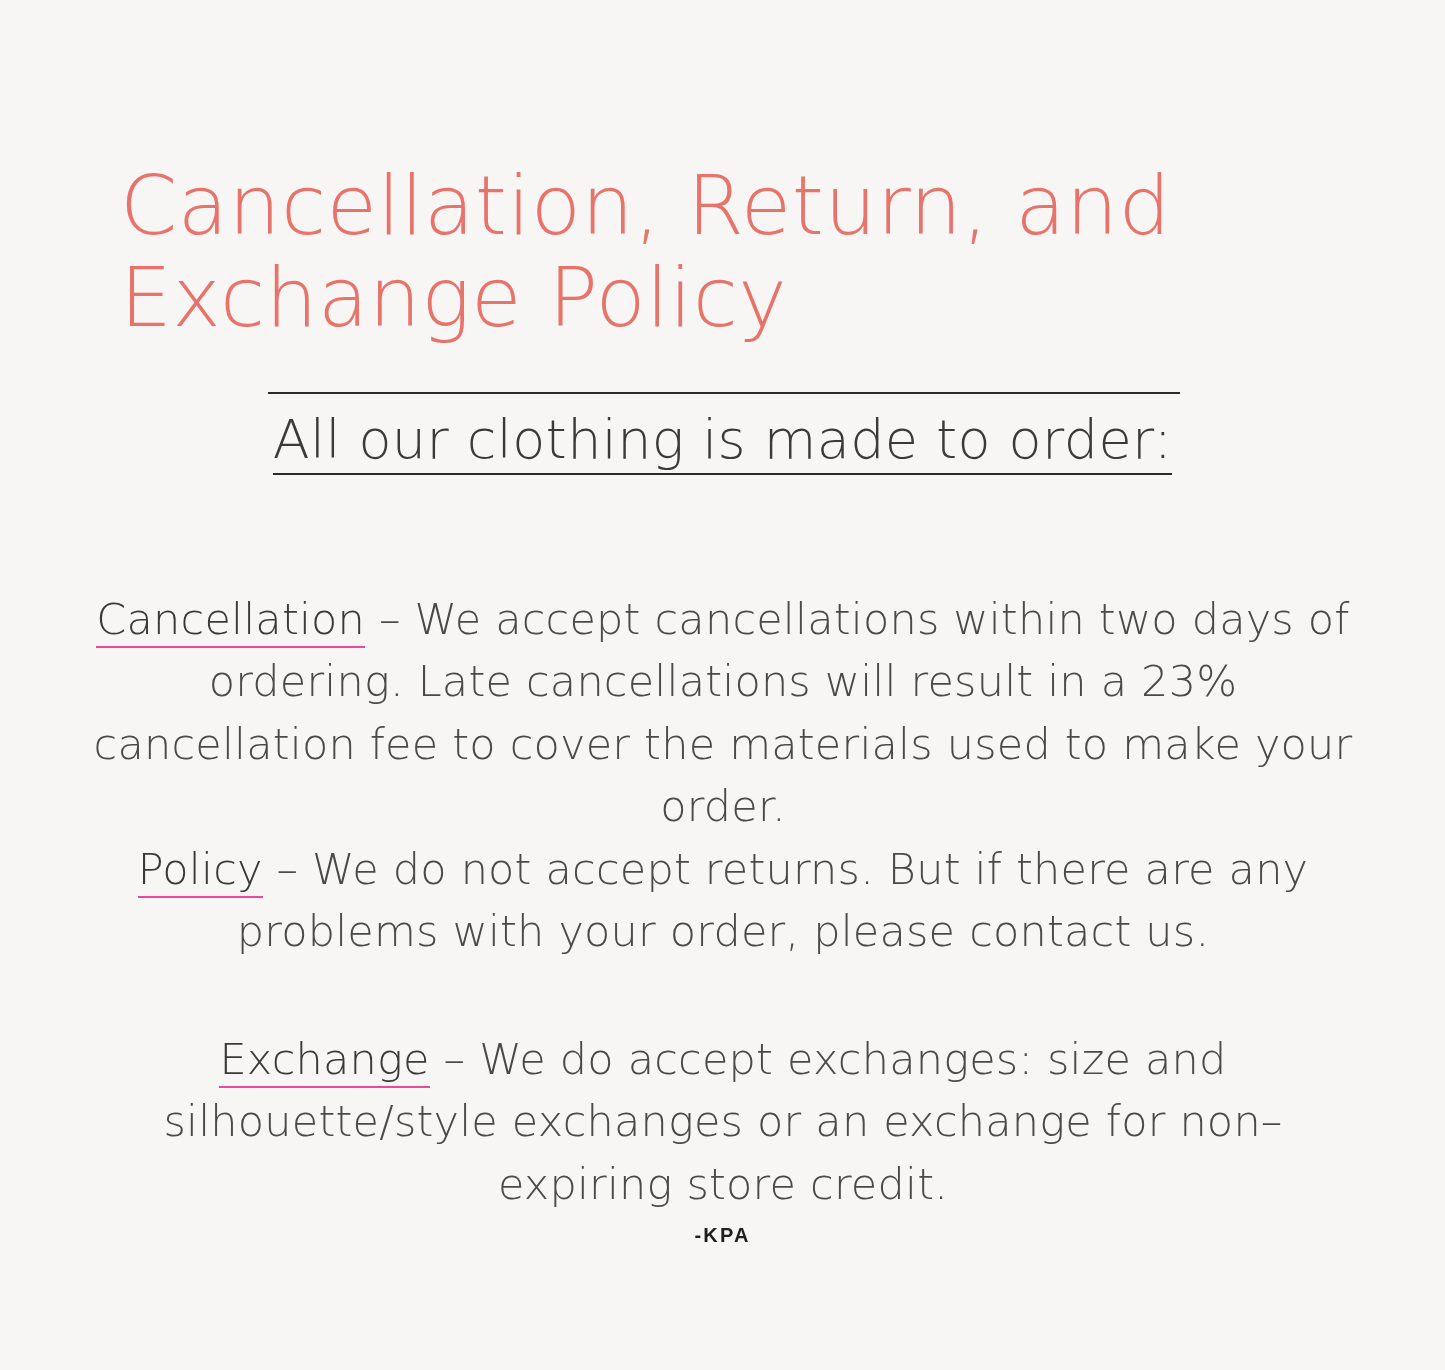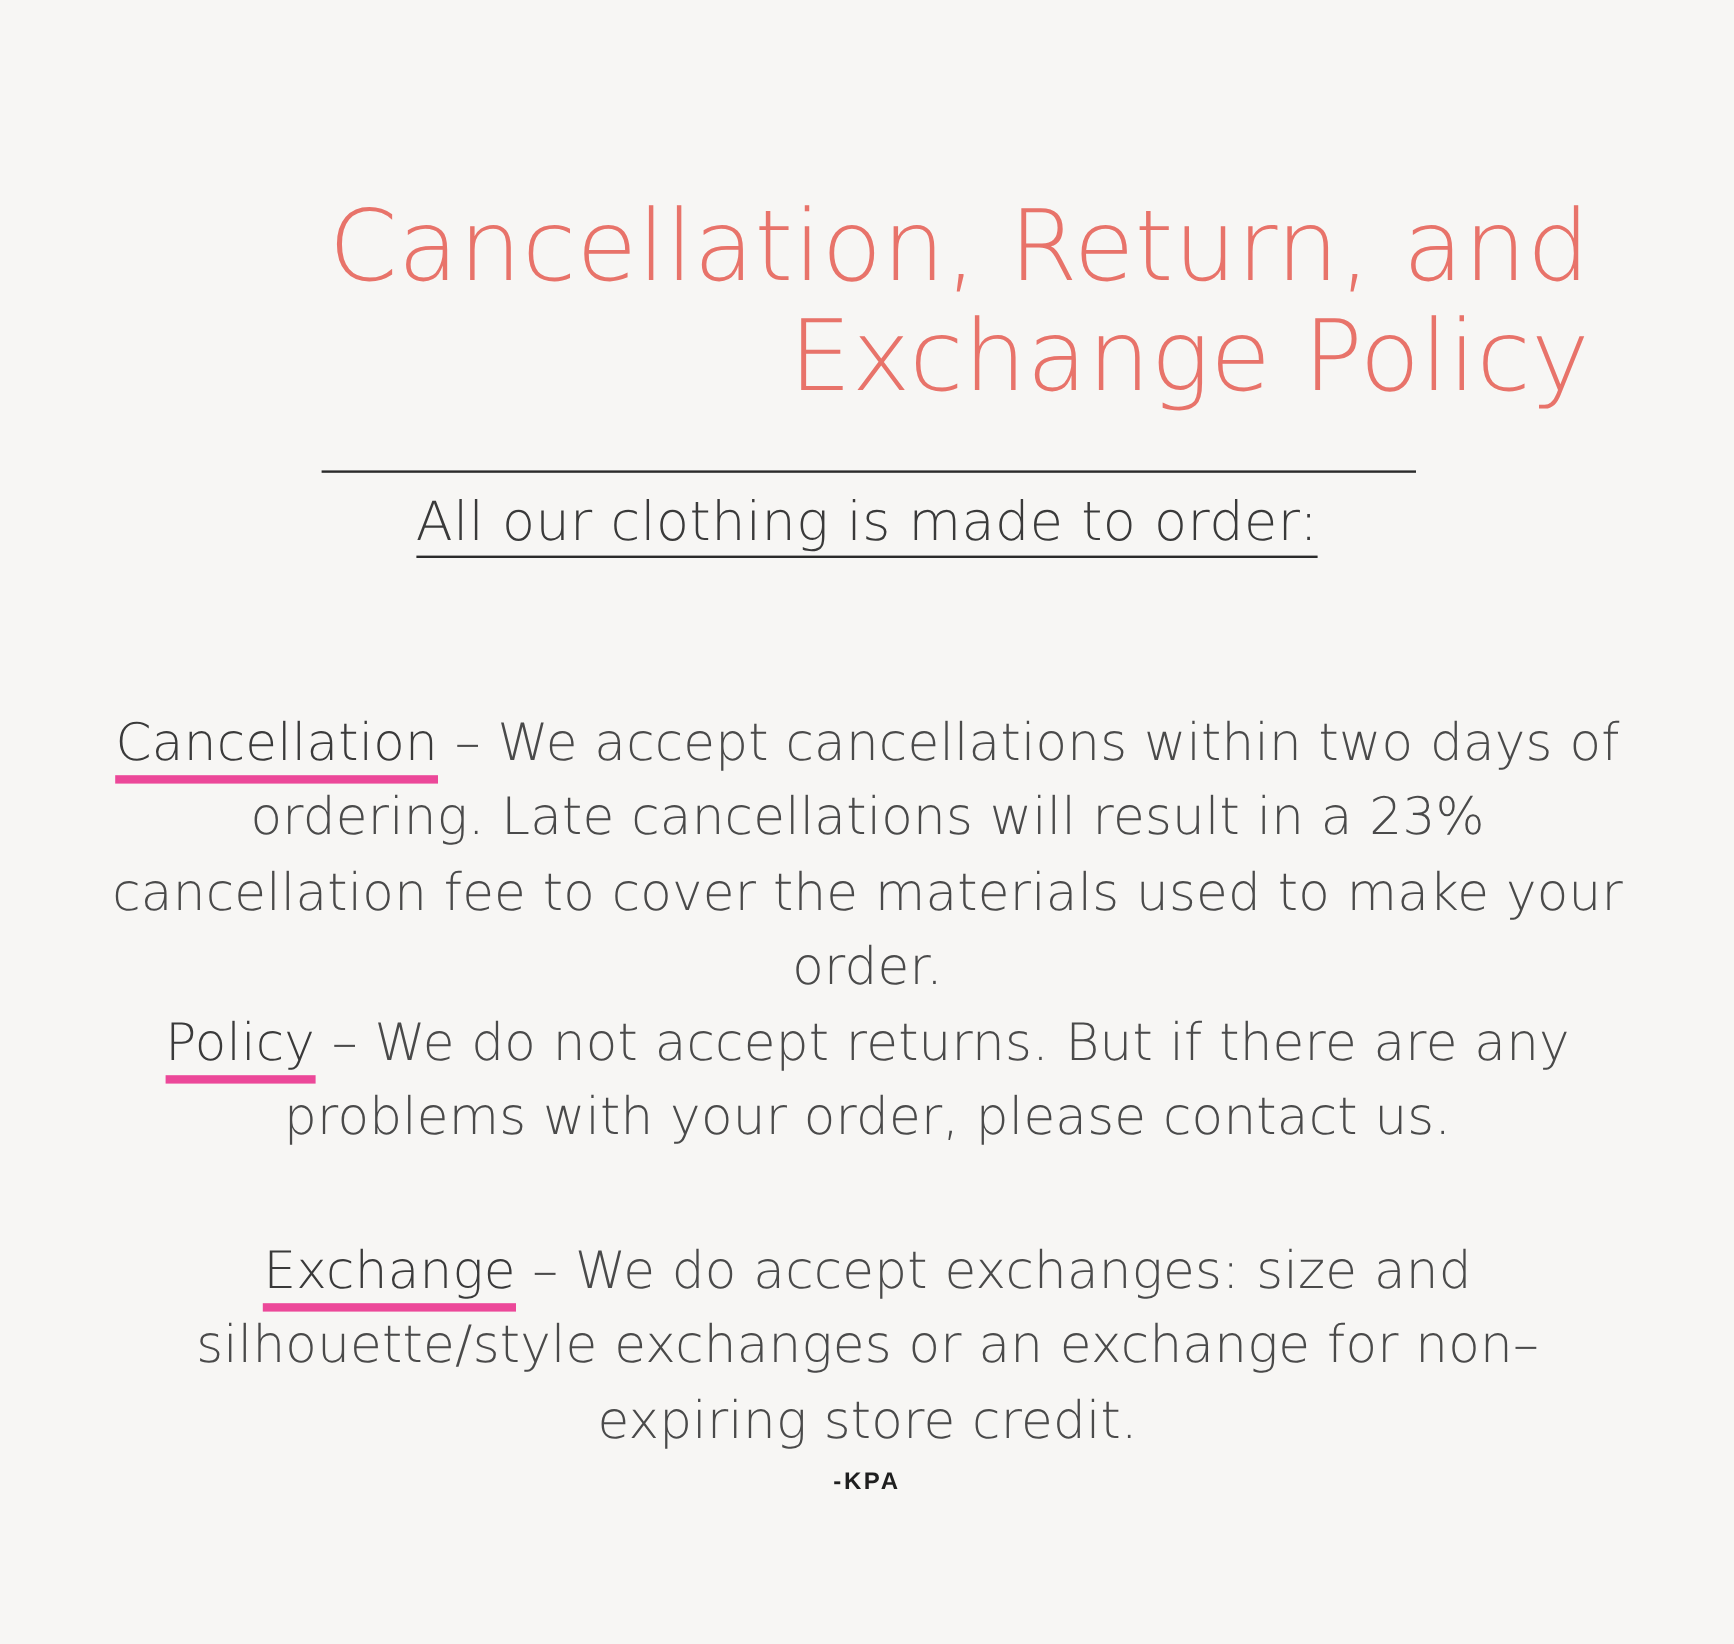--- a/index.html
+++ b/index.html
@@ -21,21 +21,21 @@
     box-sizing: border-box;
   }
 
   .title {
     margin: 0;
     padding: 0;
     position: absolute;
     top: 160px;
     left: 120px;
     width: 1205px;
-    text-align: right;
+    text-align: left;
     color: #e8736a;
     font-family: "DejaVu Sans", sans-serif;
     font-weight: 300;
     font-size: 82px;
     line-height: 1.12;
     letter-spacing: 0.5px;
   }
 
   .rule {
     position: absolute;
@@ -48,21 +48,21 @@
 
   .subtitle {
     position: absolute;
     top: 408px;
     left: 120px;
     width: 1205px;
     text-align: center;
     color: #3a3a3a;
     font-family: "DejaVu Sans", sans-serif;
     font-weight: 300;
-    font-size: 45px;
+    font-size: 54px;
     line-height: 1.2;
     letter-spacing: 0.4px;
   }
   .subtitle span.u {
     border-bottom: 2px solid #2b2b2b;
     padding-bottom: 2px;
   }
 
   .body-block {
     position: absolute;
@@ -70,21 +70,21 @@
     width: 1290px;
     text-align: center;
     color: #4a4a4a;
     font-family: "DejaVu Sans", sans-serif;
     font-weight: 300;
     font-size: 43px;
     line-height: 1.45;
     letter-spacing: 0.2px;
   }
   .body-block .lead {
-    border-bottom: 7px solid #ec4899;
+    border-bottom: 2px solid #ec4899;
     padding-bottom: 2px;
     color: #3a3a3a;
   }
 
   #para-cancellation { top: 545px; }
   #para-return { top: 795px; }
   #para-exchange { top: 985px; }
 
   .footer {
     position: absolute;

